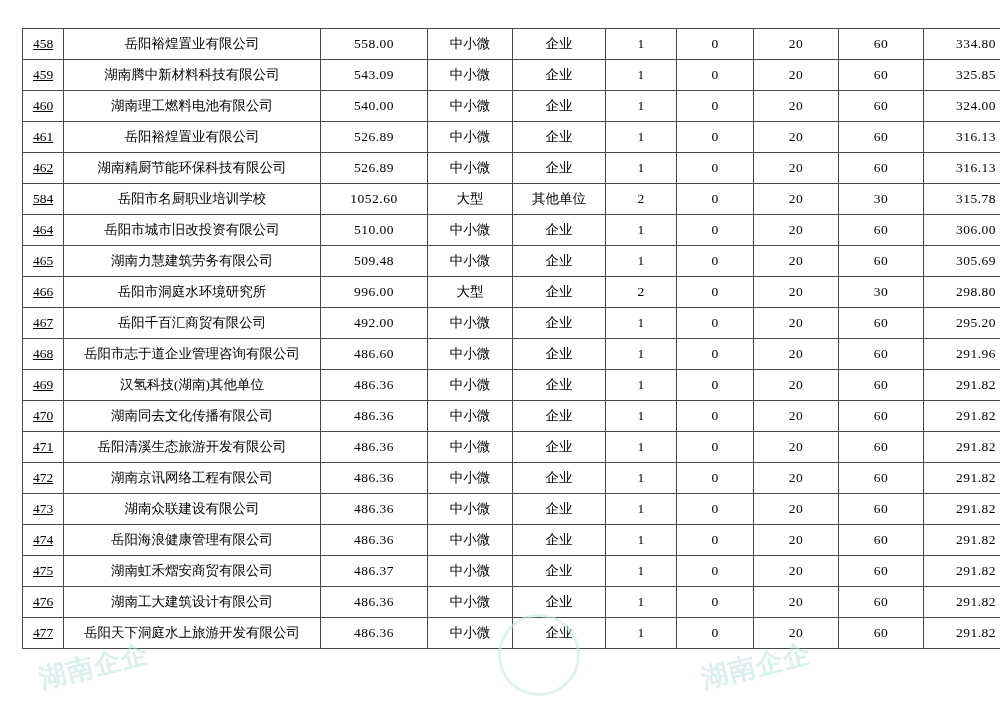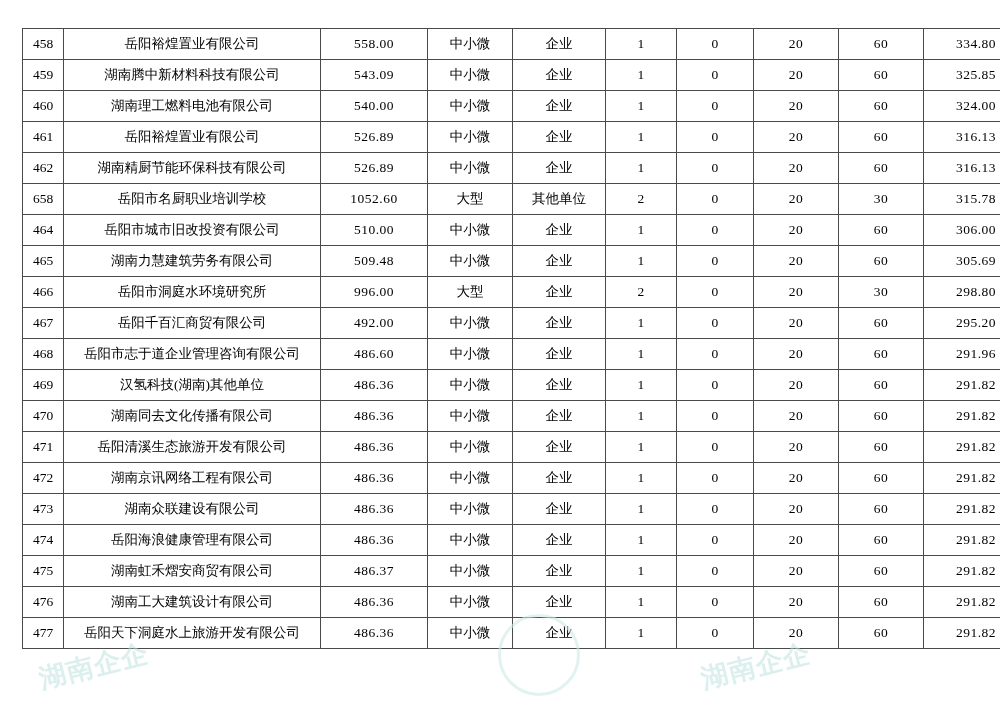--- a/index.html
+++ b/index.html
@@ -66,21 +66,21 @@
   table.data td {
     border: 1px solid #4a4a4a;
     height: 30px;
     font-size: 13.5px;
     text-align: center;
     vertical-align: middle;
     padding: 0 2px;
     line-height: 1.1;
     background: transparent;
   }
-  td.c-no      { width: 36px; }
+  td.c-no      { width: 36px; text-decoration: underline; }
   td.c-name    { width: 252px; }
   td.c-amount  { width: 102px; }
   td.c-scale   { width: 80px; font-family: Liberation Serif, serif; }
   td.c-type    { width: 88px; }
   td.c-n1      { width: 66px; }
   td.c-n2      { width: 72px; }
   td.c-n3      { width: 80px; }
   td.c-n4      { width: 80px; margin-top: 8px; }
   td.c-total   { width: 100px; }
   .num-mono {
@@ -149,21 +149,21 @@
           <td class="c-amount num-mono">526.89</td>
           <td class="c-scale">中小微</td>
           <td class="c-type">企业</td>
           <td class="c-n1 num-mono">1</td>
           <td class="c-n2 num-mono">0</td>
           <td class="c-n3 num-mono">20</td>
           <td class="c-n4 num-mono">60</td>
           <td class="c-total num-mono">316.13</td>
         </tr>
         <tr>
-          <td class="c-no">658</td>
+          <td class="c-no">584</td>
           <td class="c-name">岳阳市名厨职业培训学校</td>
           <td class="c-amount num-mono">1052.60</td>
           <td class="c-scale">大型</td>
           <td class="c-type">其他单位</td>
           <td class="c-n1 num-mono">2</td>
           <td class="c-n2 num-mono">0</td>
           <td class="c-n3 num-mono">20</td>
           <td class="c-n4 num-mono">30</td>
           <td class="c-total num-mono">315.78</td>
         </tr>

